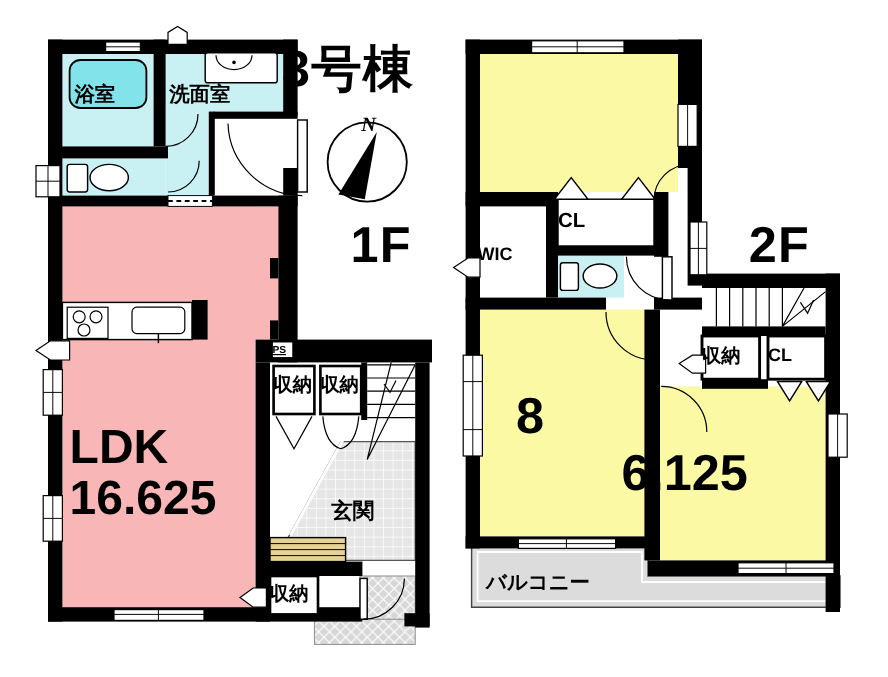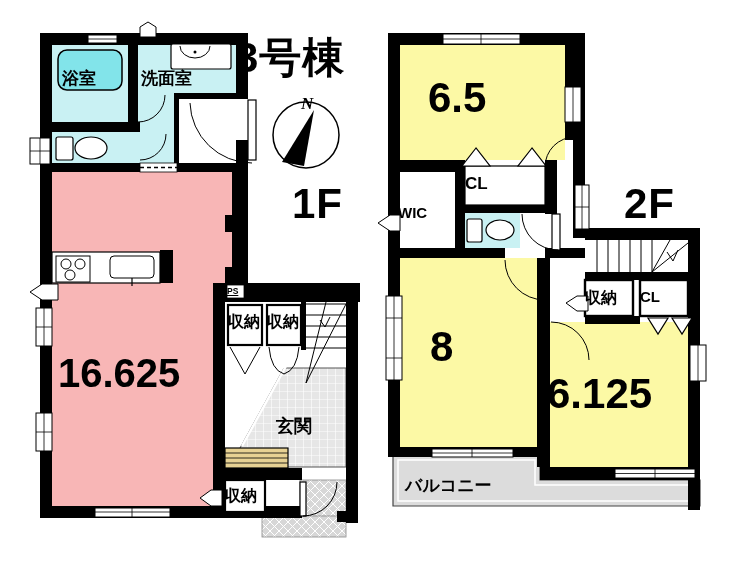--- a/index.html
+++ b/index.html
@@ -216,29 +216,29 @@
 </svg>
 
 <div class="lbl big" style="left:235px;top:36px;">3号棟</div>
 <div class="lbl big" style="left:292px;top:182px;">1F</div>
 <div class="lbl big" style="left:624px;top:182px;">2F</div>
 <div class="lbl north" style="left:301px;top:95px;">N</div>
 
 <div class="lbl jp-room" style="left:62px;top:70px;width:56px;">浴室</div>
 <div class="lbl jp-room" style="left:141px;top:70px;width:72px;">洗面室</div>
 <div class="lbl" style="left:58px;top:352px;width:152px;font-size:40px;">
+  <div>LDK</div>
   <div>16.625</div>
 </div>
 <div class="lbl" style="left:276px;top:417px;width:64px;font-size:18px;">玄関</div>
 <div class="lbl tiny" style="left:228px;top:314px;width:34px;">収納</div>
 <div class="lbl tiny" style="left:267px;top:314px;width:34px;">収納</div>
 <div class="lbl tiny" style="left:225px;top:488px;width:40px;">収納</div>
 <div class="lbl ps" style="left:227px;top:285px;width:35px;text-decoration:underline;">PS</div>
 
-<div class="lbl room-num" style="left:428px;top:76px;width:90px;">6.5</div>
 <div class="lbl" style="left:398px;top:205px;width:58px;font-size:15px;">WIC</div>
 <div class="lbl" style="left:465px;top:175px;width:80px;font-size:17px;">CL</div>
 <div class="lbl room-num" style="left:430px;top:325px;width:76px;">8</div>
 <div class="lbl tiny" style="left:585px;top:290px;width:48px;">収納</div>
 <div class="lbl" style="left:640px;top:289px;width:48px;font-size:15px;">CL</div>
-<div class="lbl room-num" style="left:547px;top:372px;width:132px;">6.125</div>
+<div class="lbl room-num" style="left:518px;top:372px;width:132px;">6.125</div>
 <div class="lbl jp-room" style="left:405px;top:477px;width:160px;">バルコニー</div>
 </div>
 
 </body></html>

